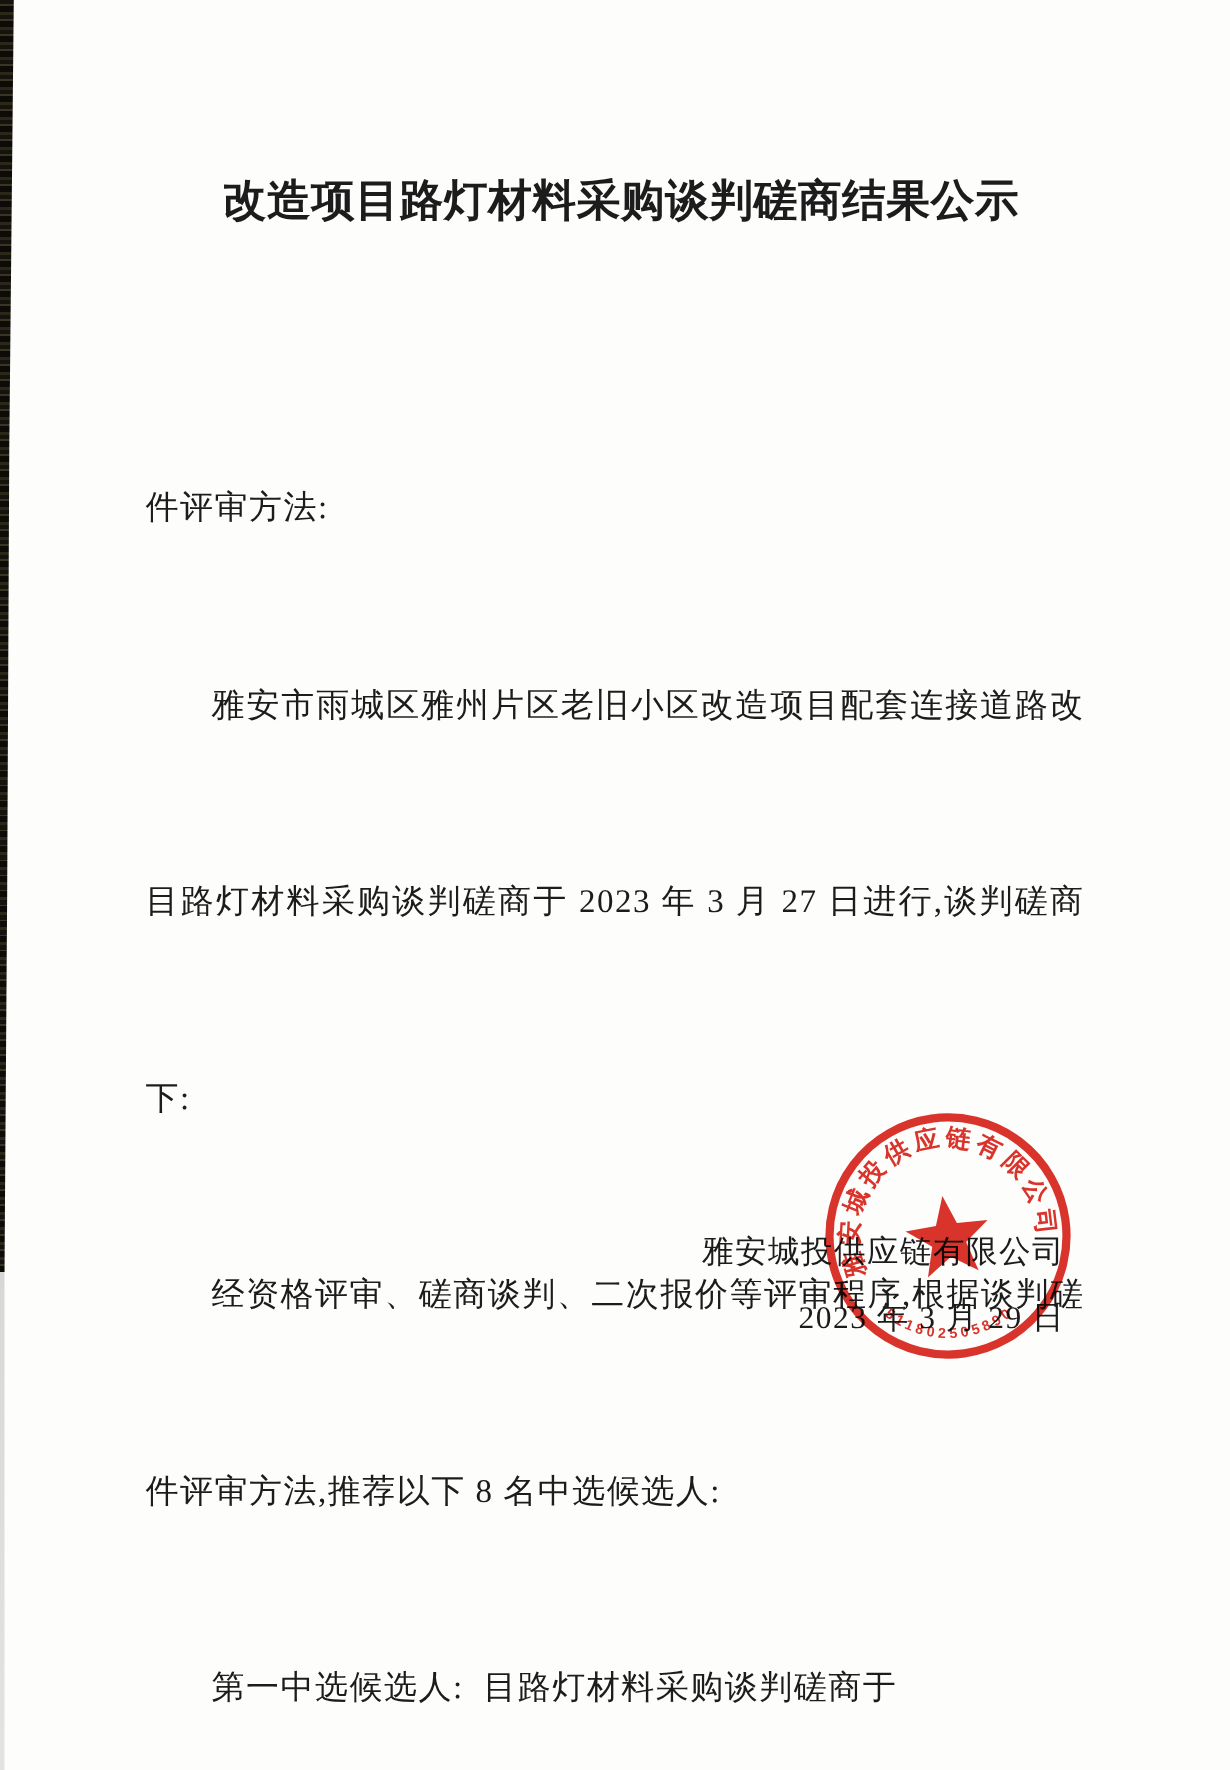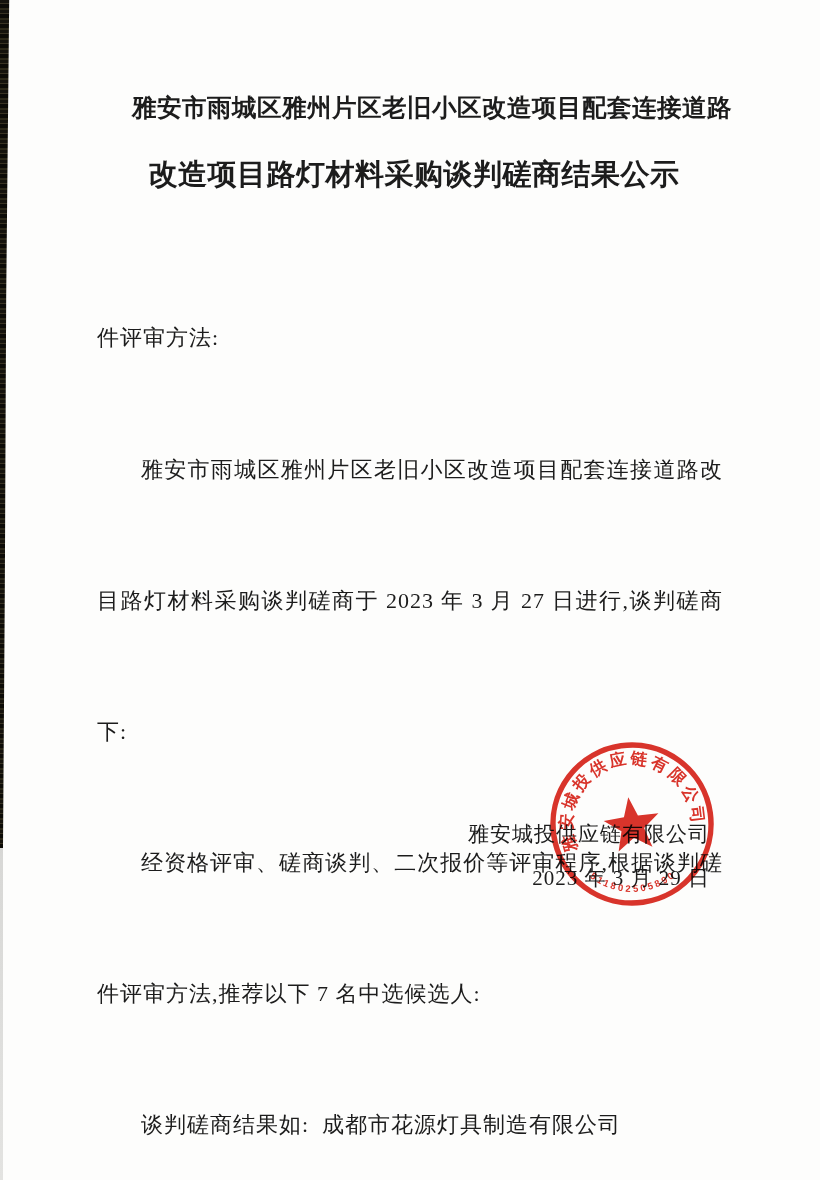--- a/index.html
+++ b/index.html
@@ -75,32 +75,31 @@
 </style>
 </head>
 <body>
 
 <div class="page">
 
   <div class="scan-edge-light"></div>
   <div class="scan-edge-dark"></div>
 
   <div class="title-block">
-    <div class="title-line1">雅安市雨城区雅州片区老旧小区改造项目配套连接道路</div>
     <div class="title-line2">改造项目路灯材料采购谈判磋商结果公示</div>
   </div>
 
   <div class="doc-body">
     <div class="line">件评审方法:</div>
     <div class="line indent fill">雅安市雨城区雅州片区老旧小区改造项目配套连接道路改造项</div>
     <div class="line fill">目路灯材料采购谈判磋商于 2023 年 3 月 27 日进行,谈判磋商结果如</div>
     <div class="line">下:</div>
     <div class="line indent fill">经资格评审、磋商谈判、二次报价等评审程序,根据谈判磋商文</div>
-    <div class="line">件评审方法,推荐以下 7 名中选候选人:</div>
-    <div class="line indent">谈判磋商结果如:  成都市花源灯具制造有限公司</div>
+    <div class="line">件评审方法,推荐以下 8 名中选候选人:</div>
+    <div class="line indent">第一中选候选人:  目路灯材料采购谈判磋商于</div>
     
     
     
     
   </div>
 
   <div class="signature-block">
     <div>雅安城投供应链有限公司</div>
     <div>2023 年 3 月 29 日</div>
   </div>

